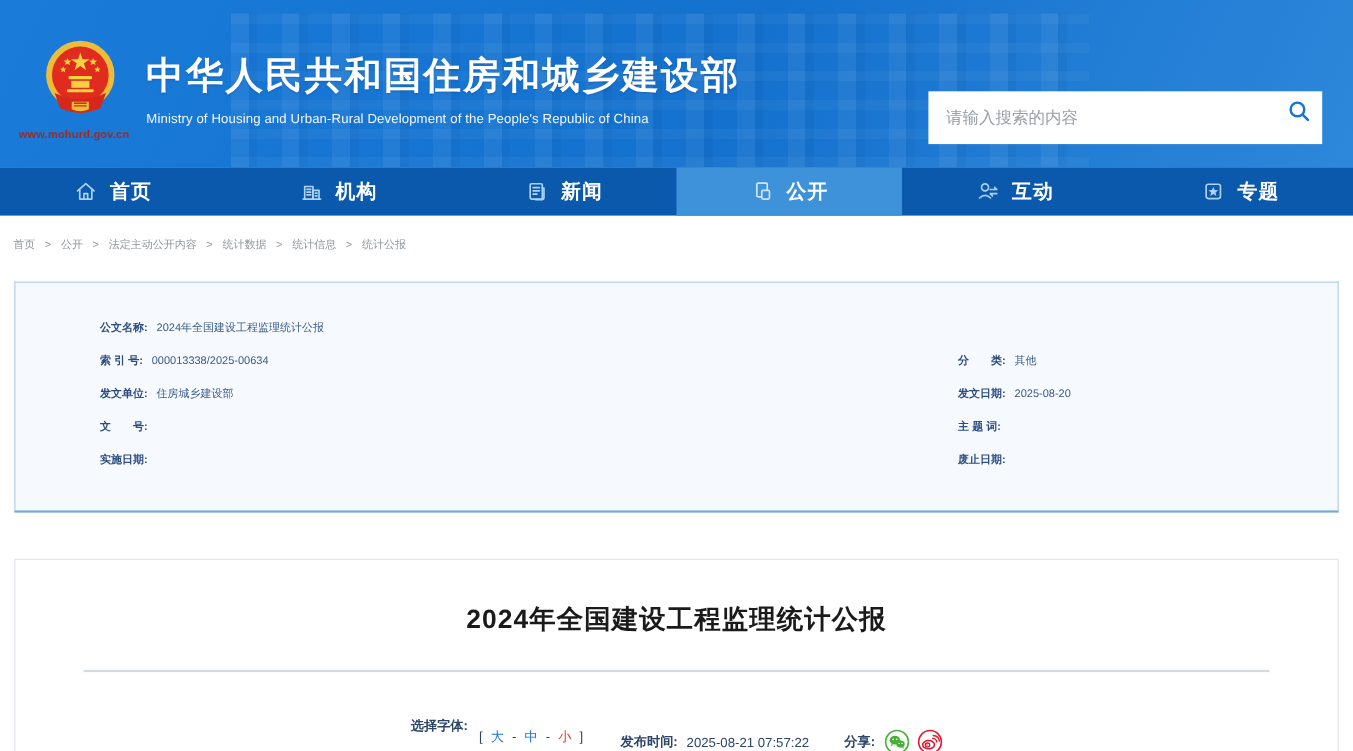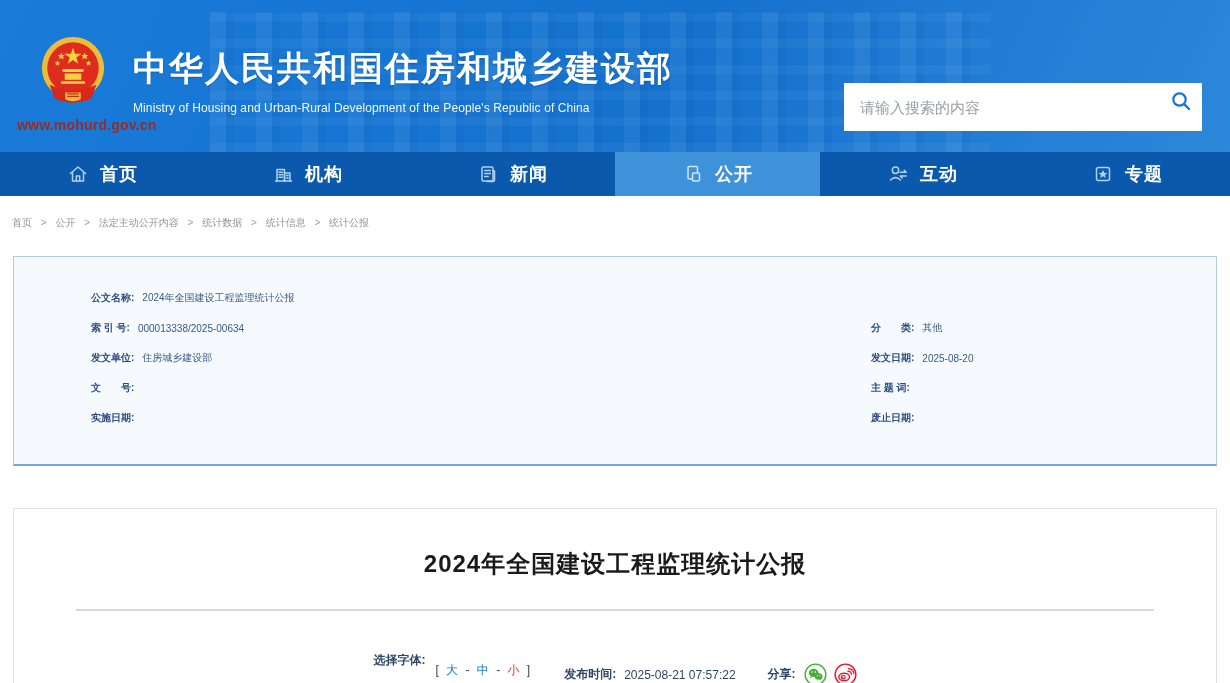--- a/index.html
+++ b/index.html
@@ -8,21 +8,21 @@
 
   
   .header { position:relative; width:1230px; height:152px;
             background:linear-gradient(115deg,#1a7bd9 0%,#1471ce 55%,#2d87da 100%); overflow:hidden; }
   .header .building-texture { position:absolute; left:210px; top:12px; width:780px; height:140px;
      background:
        repeating-linear-gradient(90deg, rgba(255,255,255,0.07) 0 16px, rgba(0,30,80,0.05) 16px 24px, transparent 24px 46px),
        repeating-linear-gradient(0deg, rgba(255,255,255,0.05) 0 9px, transparent 9px 26px);
      opacity:.8; }
   .emblem { position:absolute; left:38px; top:34px; width:70px; height:76px; }
-  .site-url { position:absolute; left:17px; top:117px; font-size:14px; font-weight:bold;
+  .site-url { position:absolute; left:17px; top:117px; font-size:10px; font-weight:bold;
               color:#9c2c22; letter-spacing:.2px; }
   .title-block { position:absolute; left:133px; top:46px; }
   .title-cn { color:#fff; font-size:34px; font-weight:bold; letter-spacing:2px;
               text-shadow:0 1px 2px rgba(0,40,90,.25); }
   .title-en { color:#f2f8fe; font-size:12px; margin-top:9px; letter-spacing:.1px; }
   .search-box { position:absolute; right:28px; top:55px; width:358px; height:48px; background:#fff;margin-top:28px; }
   .search-box input { width:100%; height:100%; border:none; outline:none; padding:0 40px 0 16px;
                       font-size:15px; color:#333; background:transparent;
                       font-family:"Liberation Sans","DejaVu Sans",sans-serif; }
   .search-box input::placeholder { color:#9aa0a6; }

